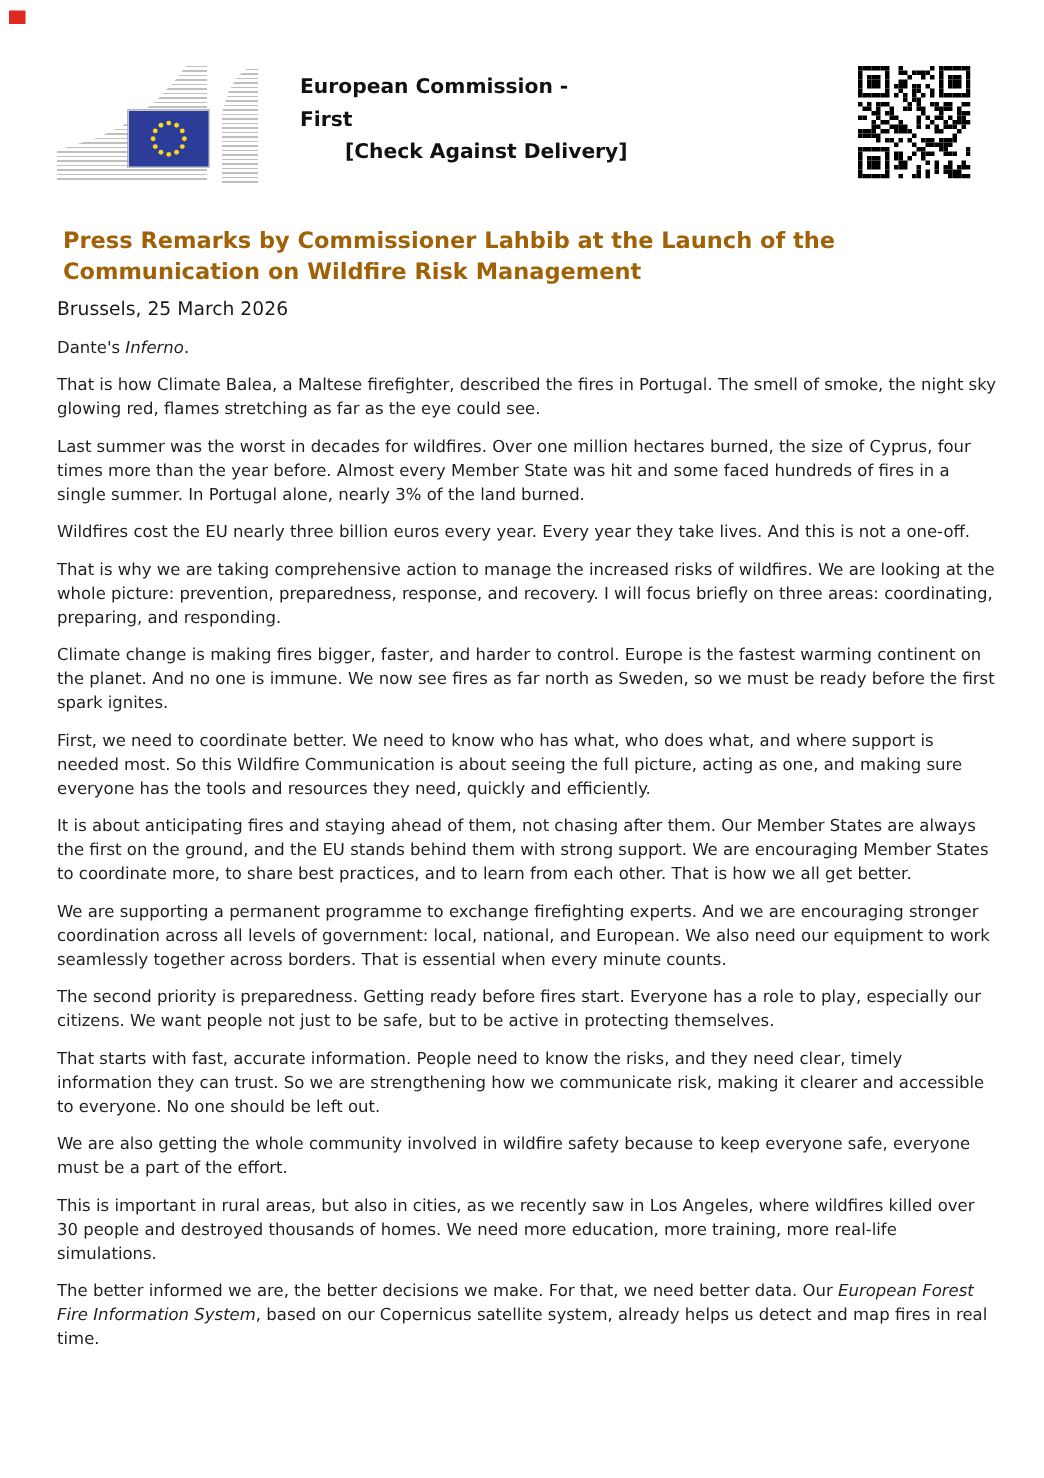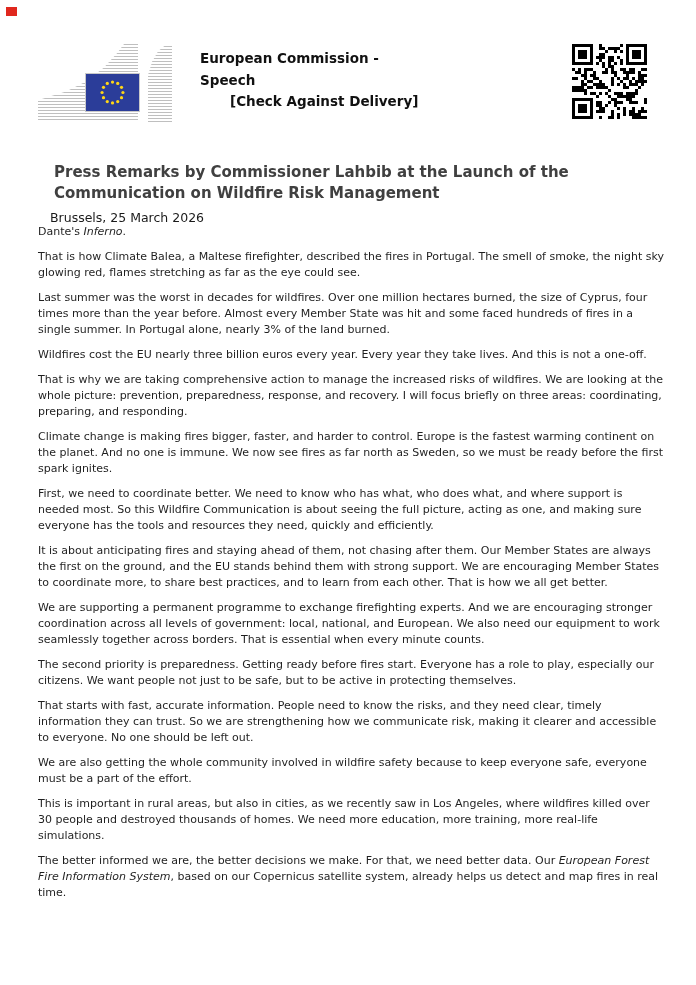--- a/index.html
+++ b/index.html
@@ -13,23 +13,23 @@
     clip-path:polygon(0 100%,0 72%,10% 68%,28% 61%,48% 48%,66% 30%,79% 12%,86% 0,100% 0,100% 100%);}
   .swoosh.right{left:110px;top:4px;width:24px;height:76px;
     clip-path:polygon(0 38%,18% 20%,42% 7%,68% 0,100% 0,100% 100%,0 100%);}
   .eu-flag{position:absolute;left:47px;top:31px;width:55px;height:39px;background:#2b3d99;
     border:1px solid #c9c9c9;box-sizing:border-box;}
   .masthead{position:absolute;left:200px;top:48px;font-weight:bold;font-size:13.5px;
     line-height:21.5px;color:#111;}
   .masthead .check{padding-left:30px;}
   .qr{position:absolute;left:572px;top:44px;width:75px;height:75px;}
   
-  .doc-title{position:absolute;left:38px;top:146px;width:624px;margin:16px;
-    font-size:15px;line-height:21px;font-weight:bold;color:#404040;}
-  .dateline{position:absolute;left:38px;top:198px;margin:12px;font-size:12.5px;color:#1a1a1a;}
+  .doc-title{position:absolute;left:38px;top:146px;width:624px;margin:4px;
+    font-size:15px;line-height:21px;font-weight:bold;color:#a16207;}
+  .dateline{position:absolute;left:38px;top:198px;margin:0;font-size:12.5px;color:#1a1a1a;}
   .speech-body{position:absolute;left:38px;top:224px;width:626px;}
   .speech-body p{margin:0 0 9px 0;font-size:11px;line-height:16px;color:#1f1f1f;}
   .speech-body em{margin-top:20px;}
 </style>
 </head>
 <body>
 
 <div class="page">
 
   <div class="corner-marker"></div>
@@ -52,21 +52,21 @@
             <circle cx="16.5" cy="19.5" r="1.7"></circle>
           <circle cx="18.0" cy="14.0" r="1.7"></circle>
             <circle cx="22.0" cy="10.0" r="1.7"></circle>
         </g>
       </svg>
     </div>
   </div>
 
   <div class="masthead">
     <div>European Commission -</div>
-    <div>Speech</div>
+    <div>First</div>
     <div class="check">[Check Against Delivery]</div>
   </div>
 
   <div class="qr" id="qr"><svg xmlns="http://www.w3.org/2000/svg" width="75" height="75">
         <rect x="0" y="0" width="3" height="3" fill="#000"></rect>
         <rect x="3" y="0" width="3" height="3" fill="#000"></rect>
         <rect x="6" y="0" width="3" height="3" fill="#000"></rect>
         <rect x="9" y="0" width="3" height="3" fill="#000"></rect>
         <rect x="12" y="0" width="3" height="3" fill="#000"></rect>
         <rect x="15" y="0" width="3" height="3" fill="#000"></rect>

